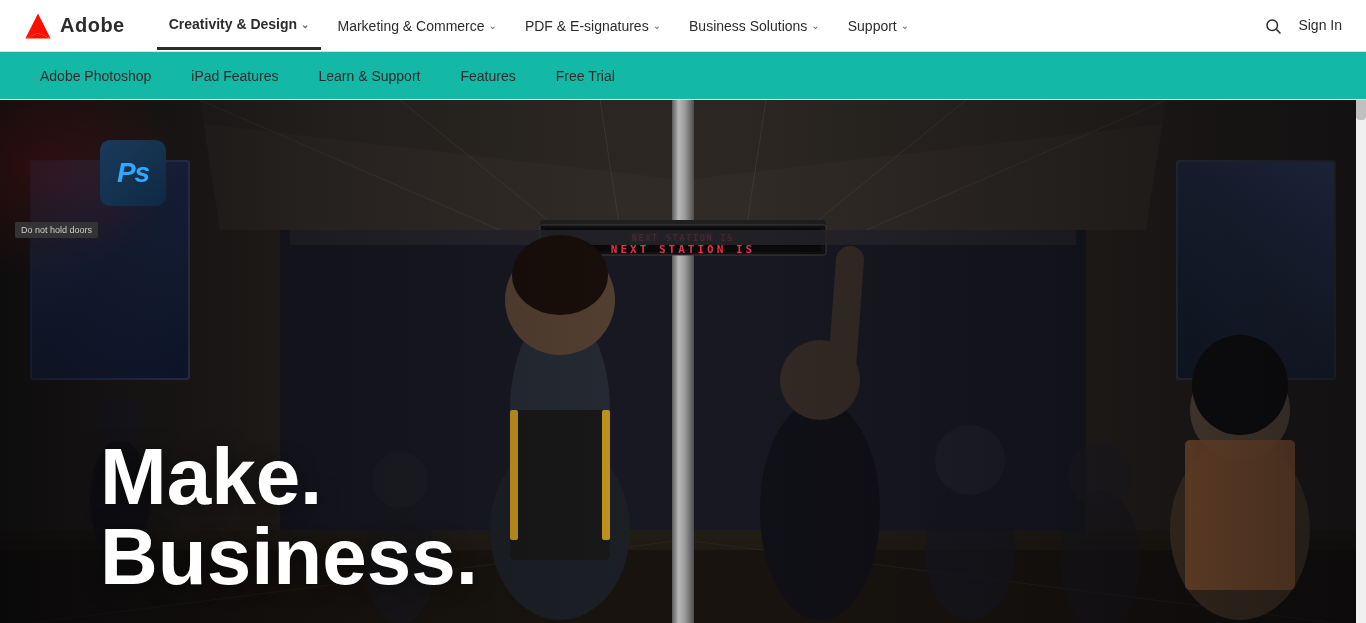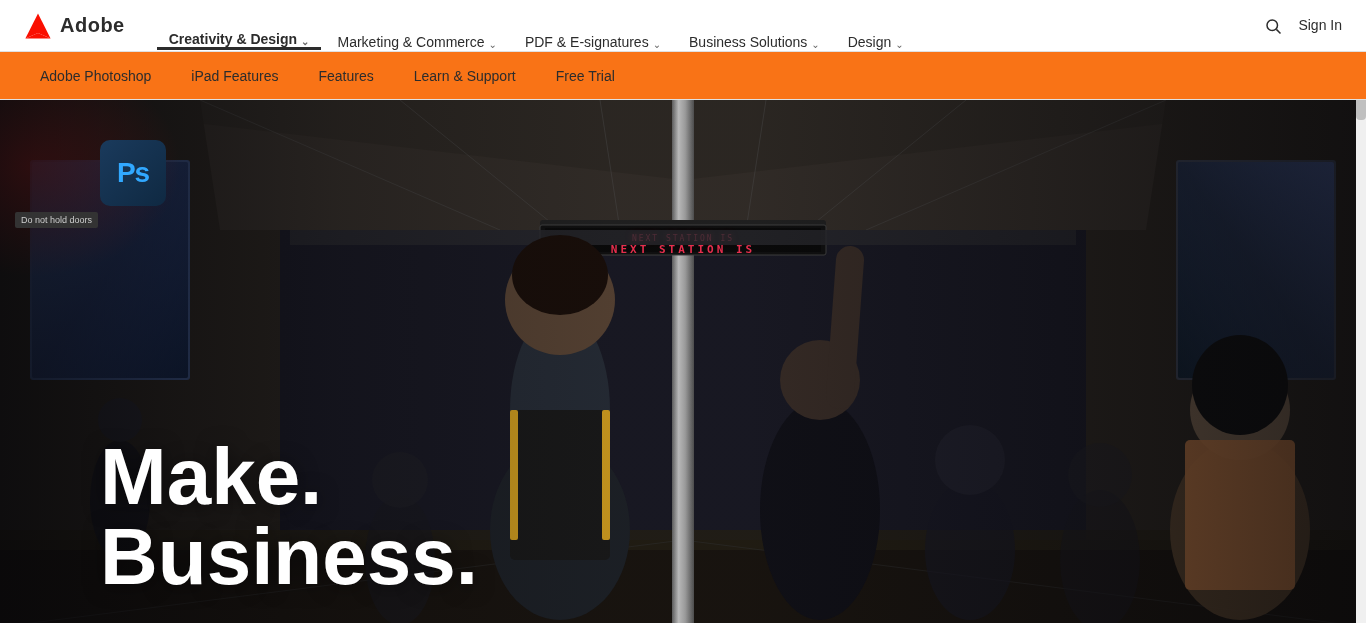--- a/index.html
+++ b/index.html
@@ -33,21 +33,21 @@
       letter-spacing: 0.5px;
     }
     .nav-items {
       display: flex;
       align-items: center;
       flex: 1;
       gap: 4px;
     }
     .nav-item {
       display: flex;
-      align-items: flex-end;
+      align-items: center;
       gap: 4px;
       padding: 0 12px;
       height: 48px;
       font-size: 14px;
       color: #2c2c2c;
       cursor: pointer;
       white-space: nowrap;
       position: relative;
     }
     .nav-item.active {
@@ -76,21 +76,21 @@
       cursor: pointer;
       font-weight: 500;
     }
 
     
     .sub-nav {
       display: flex;
       align-items: center;
       height: 48px;
       padding: 0 24px;
-      background: #f97316;
+      background: #14b8a6;
       border-bottom: 1px solid #e0e0e0;
       gap: 8px;
       position: relative;
       z-index: 10;
     }
     .sub-nav-item {
       padding: 0 16px;
       height: 48px;
       display: flex;
       align-items: center;
@@ -140,20 +140,21 @@
       border-radius: 10px;
       display: flex;
       align-items: center;
       justify-content: center;
       z-index: 5;
     }
     .ps-text {
       color: #31a8ff;
       font-size: 28px;
       font-weight: 900;
+      font-style: italic;
       letter-spacing: -1px;
     }
 
     
     .hero-content {
       position: absolute;
       bottom: 30px;
       left: 100px;
       z-index: 5;
     }
@@ -179,21 +180,21 @@
       top: 0;
       width: 10px;
       height: 120px;
       background: #c0c0c0;
       border-radius: 4px;
     }
 
     
     .door-sign {
       position: absolute;
-      top: 112px;
+      top: 122px;
       left: 15px;
       font-size: 9px;
       color: #ccc;
       background: #333;
       padding: 3px 6px;
       border-radius: 2px;
       z-index: 4;
       white-space: nowrap;
     }
   </style>
@@ -221,21 +222,21 @@
     </div>
     <div class="nav-item">
       <span>PDF &amp; E-signatures</span>
       <span class="chevron">⌄</span>
     </div>
     <div class="nav-item">
       <span>Business Solutions</span>
       <span class="chevron">⌄</span>
     </div>
     <div class="nav-item">
-      <span>Design</span>
+      <span>Support</span>
       <span class="chevron">⌄</span>
     </div>
   </div>
 
   <div class="nav-right">
     <div class="search-icon-btn">
       <svg width="18" height="18" viewBox="0 0 24 24" fill="none" stroke="#2c2c2c" stroke-width="2">
         <circle cx="11" cy="11" r="7"></circle>
         <line x1="16.5" y1="16.5" x2="22" y2="22"></line>
       </svg>
@@ -245,24 +246,24 @@
 </nav>
 
 <nav class="sub-nav">
   <div class="sub-nav-item">
     <span>Adobe Photoshop</span>
   </div>
   <div class="sub-nav-item">
     <span>iPad Features</span>
   </div>
   <div class="sub-nav-item">
+    <span>Learn &amp; Support</span>
+  </div>
+  <div class="sub-nav-item">
     <span>Features</span>
-  </div>
-  <div class="sub-nav-item">
-    <span>Learn &amp; Support</span>
   </div>
   <div class="sub-nav-item">
     <span>Free Trial</span>
   </div>
   <div class="sub-nav-spacer"></div>
 </nav>
 
 <section class="hero">
 
   <svg class="hero-svg" xmlns="http://www.w3.org/2000/svg" viewBox="0 0 1366 527" preserveAspectRatio="xMidYMid slice">

